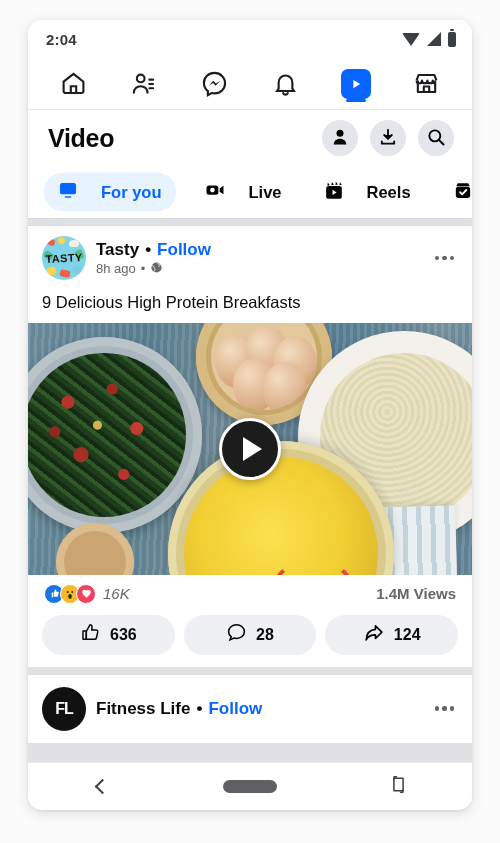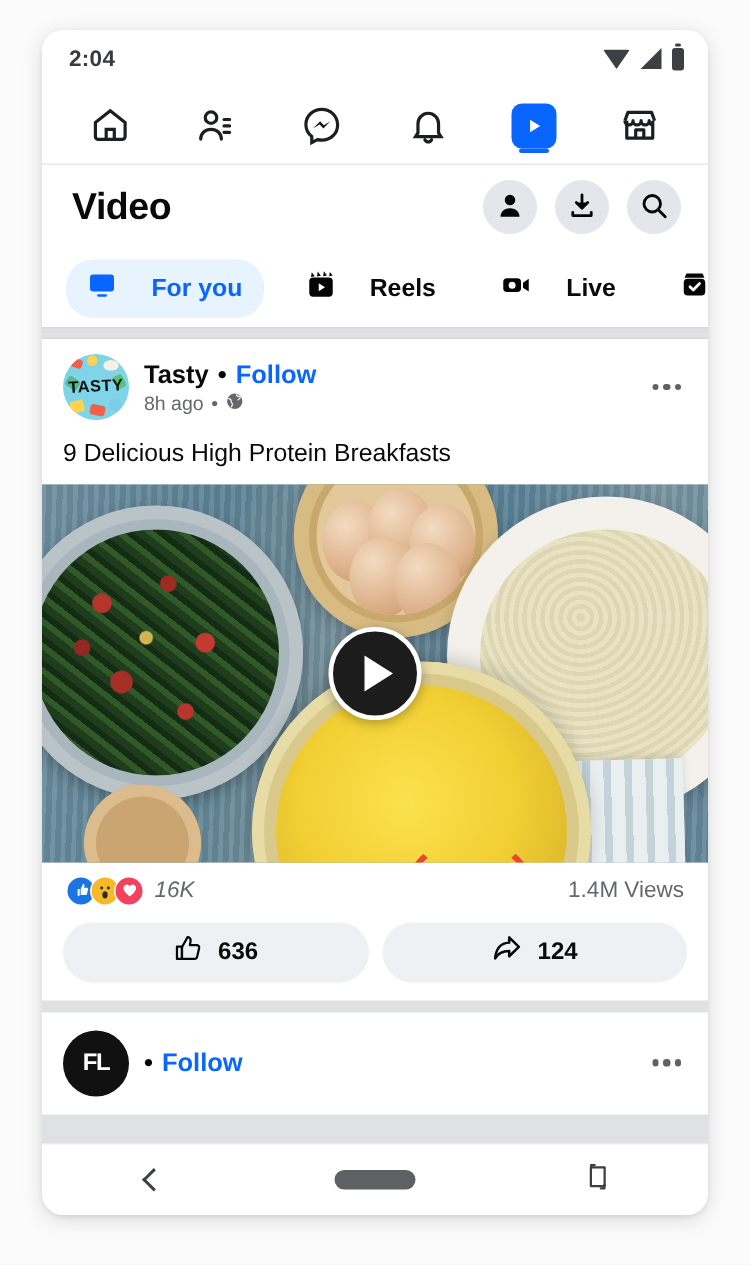--- a/index.html
+++ b/index.html
@@ -328,21 +328,21 @@
     width: 20px; height: 20px; border-radius: 50%;
     border: 1.5px solid #fff;
     display: flex; align-items: center; justify-content: center;
     font-size: 11px; color: #fff; margin-left: -4px;
   }
   .rbadge:first-child { margin-left: 0; }
   .rb-like { background: #1b74e4; }
   .rb-wow  { background: #f7b928; }
   .rb-love { background: #f3425f; }
   .react-count { font-size: 15px; color: #65676b; }
-  .views { font-size: 15px; color: #65676b; }
+  .views { font-size: 15px; color: #65676b; font-weight: bold; }
 
   .actions {
     display: flex; gap: 9px;
     padding: 4px 14px 12px 14px;
   }
   .action-btn {
     flex: 1 1 0;
     height: 40px;
     border-radius: 20px;
     background: #eef0f3;
@@ -479,37 +479,37 @@
         <span>
           <svg width="20" height="20" viewBox="0 0 24 24" fill="#0866ff">
             <rect x="2.4" y="3.6" width="19.2" height="13.6" rx="2.6"></rect>
             <rect x="8" y="19.4" width="8" height="1.9" rx=".9"></rect>
           </svg>
         </span>
         <span>For you</span>
       </div>
       <div class="cattab">
         <span>
+          <svg width="22" height="20" viewBox="0 0 24 24" fill="#050505">
+            <rect x="1.8" y="6.6" width="14.2" height="11" rx="3"></rect>
+            <circle cx="8.9" cy="12.1" r="2.8" fill="#fff"></circle>
+            <path d="M17.6 10.1 22.2 7v10.2l-4.6-3.1z"></path>
+          </svg>
+        </span>
+        <span>Live</span>
+      </div>
+      <div class="cattab">
+        <span>
           <svg width="20" height="21" viewBox="0 0 24 24" fill="#050505">
             <path d="M4.6 2.4 7 5.6 4 6.2zM9.4 1.8l2.5 3.3-3.1.6zM14.3 1.6l2.5 3.3-3.1.6zM19.1 2.2 21.3 5l-2.8.6z"></path>
             <rect x="2.6" y="6.6" width="18.8" height="15.4" rx="3.2"></rect>
             <path d="M10.2 11.1v6.4l5-3.2z" fill="#fff"></path>
           </svg>
         </span>
         <span>Reels</span>
-      </div>
-      <div class="cattab">
-        <span>
-          <svg width="22" height="20" viewBox="0 0 24 24" fill="#050505">
-            <rect x="1.8" y="6.6" width="14.2" height="11" rx="3"></rect>
-            <circle cx="8.9" cy="12.1" r="2.8" fill="#fff"></circle>
-            <path d="M17.6 10.1 22.2 7v10.2l-4.6-3.1z"></path>
-          </svg>
-        </span>
-        <span>Live</span>
       </div>
       <div class="cattab">
         <span>
           <svg width="20" height="21" viewBox="0 0 24 24" fill="#050505">
             <path d="M5.6 3.4h12.8l1.6 3.4H4z"></path>
             <rect x="3.4" y="7.6" width="17.2" height="13.4" rx="3.2"></rect>
             <path d="M8.4 14 11 16.6l5-5.2" stroke="#fff" stroke-width="2.2" fill="none" stroke-linecap="round" stroke-linejoin="round"></path>
           </svg>
         </span>
         <span>Follow</span>
@@ -621,36 +621,45 @@
             <span>
               <svg width="21" height="21" viewBox="0 0 24 24" fill="none" stroke="#050505" stroke-width="1.7" stroke-linejoin="round">
                 <path d="M3.4 10.4h3.8v9.4H3.4z"></path>
                 <path d="M7.2 10.8 11.4 3.2c1.6 0 2.6 1.1 2.4 2.6l-.5 3.4h5.2c1.2 0 2 1 1.8 2.2l-1.5 6.6c-.2 1-1 1.8-2.1 1.8H7.2z"></path>
               </svg>
             </span>
             <span>636</span>
           </button>
           <button class="action-btn">
             <span>
+              <svg width="21" height="21" viewBox="0 0 24 24" fill="none" stroke="#050505" stroke-width="1.8">
+                <path d="M12 3.2c5 0 9 3.4 9 7.8s-4 7.8-9 7.8c-1 0-2-.1-2.9-.4l-4.5 2 1.3-3.6C3.9 15.4 3 13.3 3 11 3 6.6 7 3.2 12 3.2z"></path>
+              </svg>
+            </span>
+            <span>28</span>
+          </button>
+          <button class="action-btn">
+            <span>
               <svg width="22" height="22" viewBox="0 0 24 24" fill="none" stroke="#050505" stroke-width="1.8" stroke-linejoin="round">
                 <path d="M13.6 4.2v3.9C7.8 8.4 4 12.2 3.4 19.6c2-3.8 5.2-5.5 10.2-5.5v3.9l7-6.9z"></path>
               </svg>
             </span>
             <span>124</span>
           </button>
         </div>
       </div>
 
       <div class="post2">
         <div class="post-head post2-head">
           <div class="avatar avatar-dark">
             <span>FL</span>
           </div>
           <div class="post-meta">
             <div class="post-name-row">
+              <span>Fitness Life</span>
               <span class="dot-sep">•</span>
               <span class="follow-link">Follow</span>
             </div>
           </div>
           <div class="menu-dots">
               <i></i>
               <i></i>
               <i></i>
             </div>
         </div>

